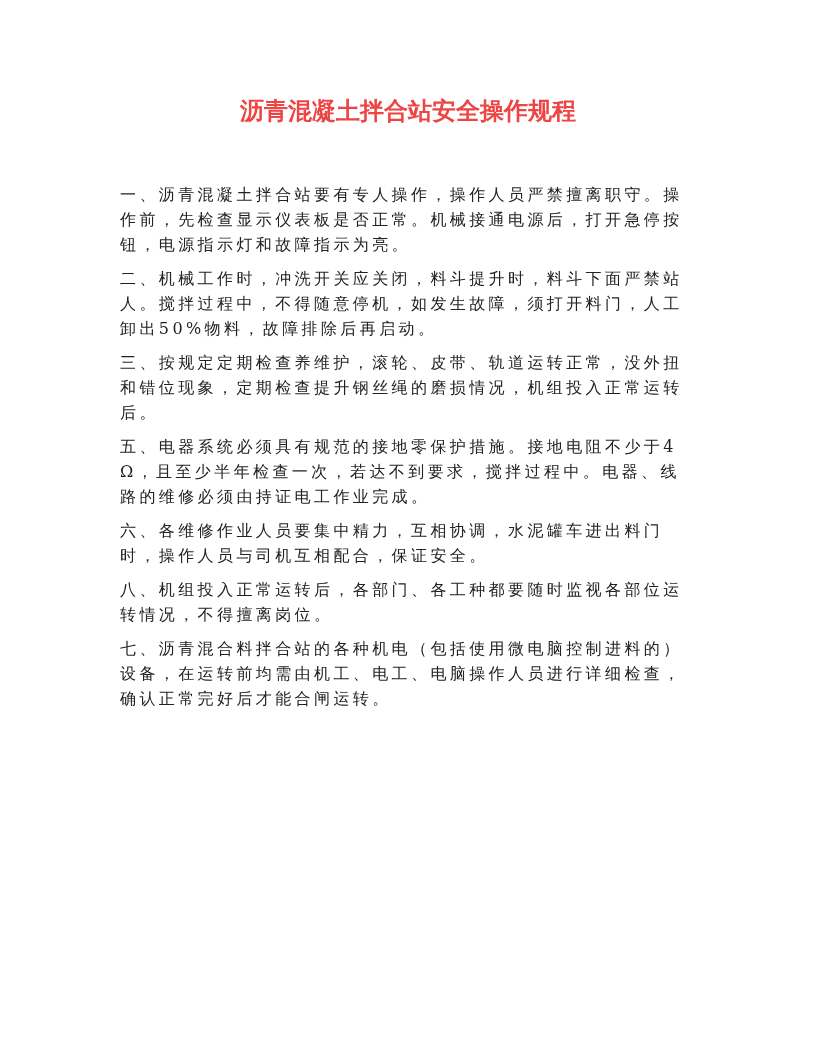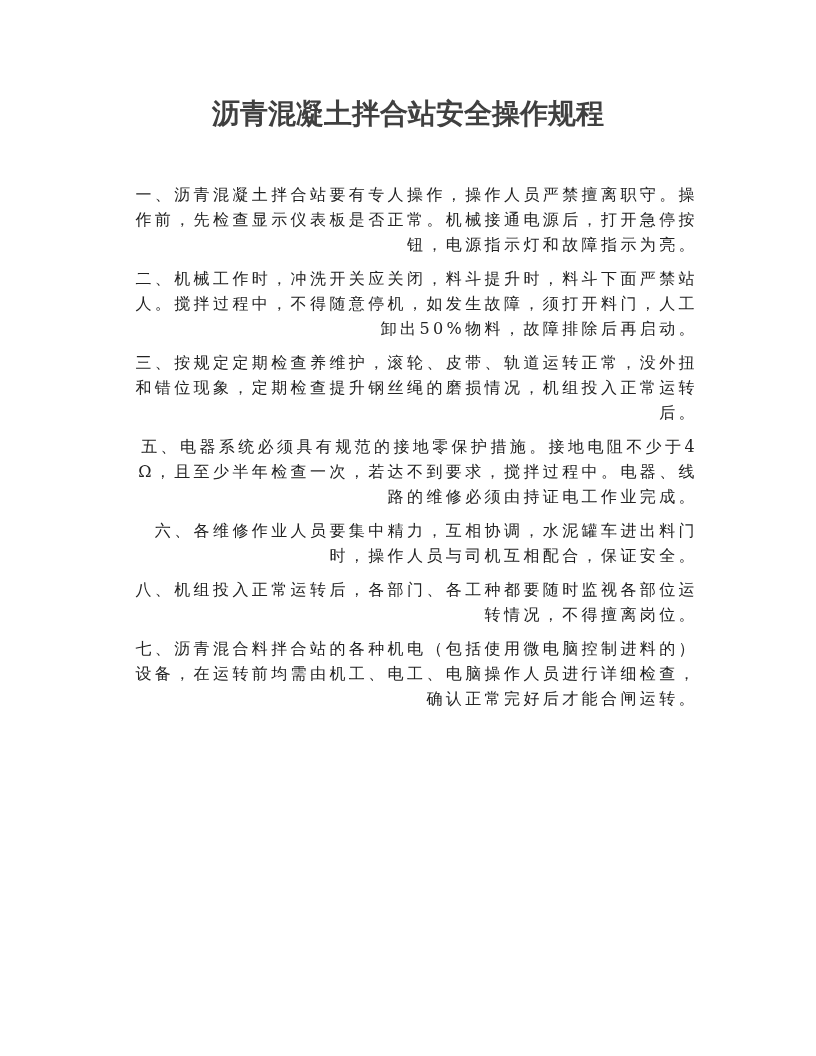--- a/index.html
+++ b/index.html
@@ -1,24 +1,24 @@
 <!DOCTYPE html>
 <html><head>
 <meta charset="utf-8">
 <style>
   html, body { margin: 0; padding: 0; background: #ffffff; }
   body { width: 816px; height: 1056px; position: relative; overflow: hidden;
          font-family: "DejaVu Serif", "Liberation Serif", serif; color: #1a1a1a; }
   .page { position: absolute; left: 0; top: 0; width: 816px; height: 1056px; }
   .title { position: absolute; left: 0; top: 95px; width: 816px; text-align: center;
-           font-size: 28px; font-weight: bold; letter-spacing: 0px; color: #404040;
+           font-size: 24px; font-weight: bold; letter-spacing: 0px; color: #ef4444;
            font-family: "DejaVu Sans", "Liberation Sans", sans-serif; }
   .body { position: absolute; left: 120px; top: 182px; width: 578px; }
   .para { font-size: 16px; line-height: 25px; letter-spacing: 3.4px; margin: 0 0 9px 0;
-          color: #222; word-break: break-all; text-align: right; }
+          color: #222; word-break: break-all; text-align: left; }
 </style>
 </head>
 <body>
 
 <div class="page">
   <div class="title">沥青混凝土拌合站安全操作规程</div>
   <div class="body">
     <p class="para">一、沥青混凝土拌合站要有专人操作，操作人员严禁擅离职守。操作前，先检查显示仪表板是否正常。机械接通电源后，打开急停按钮，电源指示灯和故障指示为亮。</p>
     <p class="para">二、机械工作时，冲洗开关应关闭，料斗提升时，料斗下面严禁站人。搅拌过程中，不得随意停机，如发生故障，须打开料门，人工卸出50%物料，故障排除后再启动。</p>
     <p class="para">三、按规定定期检查养维护，滚轮、皮带、轨道运转正常，没外扭和错位现象，定期检查提升钢丝绳的磨损情况，机组投入正常运转后。</p>

